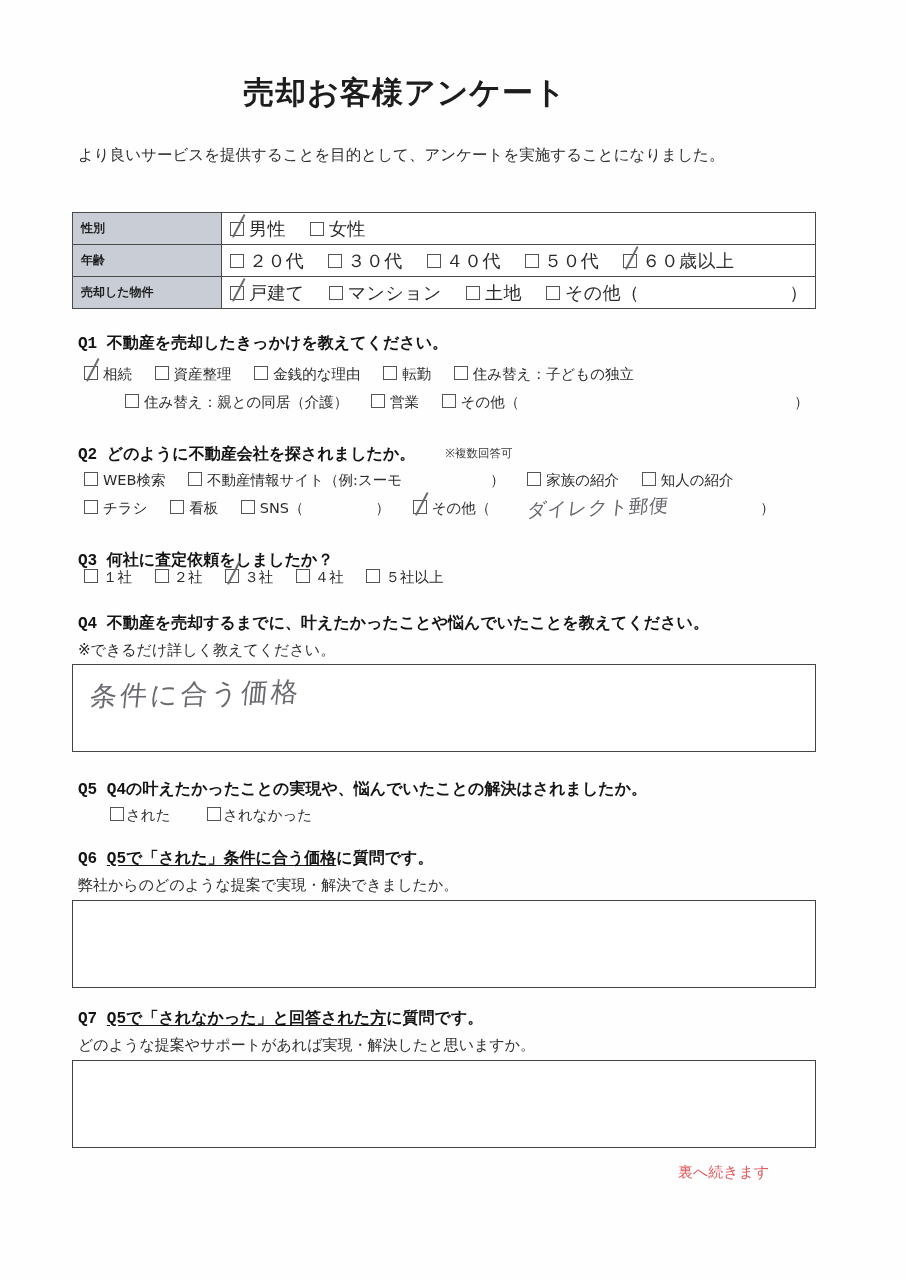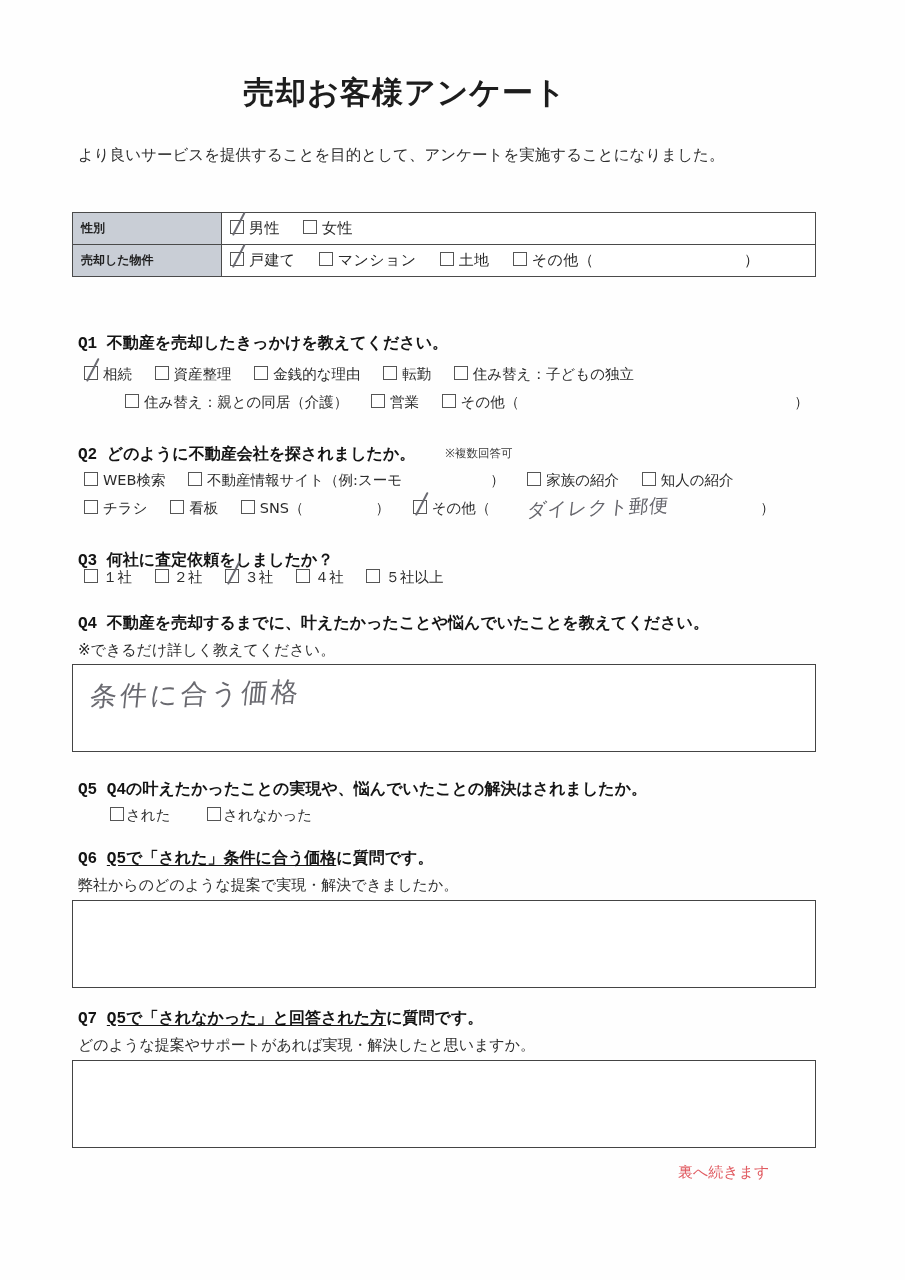--- a/index.html
+++ b/index.html
@@ -49,21 +49,21 @@
   .attr-table {
     position: absolute;
     left: 72px; top: 212px;
     width: 744px;
     border-collapse: collapse;
     table-layout: fixed;
   }
   .attr-table td {
     border: 1.4px solid #4a4a4a;
     height: 31px;
-    font-size: 15px;
+    font-size: 18px;
     padding: 0 0 0 8px;
     vertical-align: middle;
   }
   .attr-table td.label {
     width: 140px;
     background: #c9ced6;
     font-weight: bold;
     font-size: 12px;
     color: #1e1e1e;
   }
@@ -179,20 +179,30 @@
     <div>より良いサービスを提供することを目的として、アンケートを実施することになりました。</div>
   </div>
 
   <table class="attr-table">
     <tbody>
       <tr>
         <td class="label">性別</td>
         <td class="value">
           <span class="opt"><span class="cb checked"></span><span>男性</span></span>
           <span class="opt"><span class="cb"></span><span>女性</span></span>
+        </td>
+      </tr>
+      <tr>
+        <td class="label">年齢</td>
+        <td class="value">
+          <span class="opt"><span class="cb"></span><span>２０代</span></span>
+          <span class="opt"><span class="cb"></span><span>３０代</span></span>
+          <span class="opt"><span class="cb"></span><span>４０代</span></span>
+          <span class="opt"><span class="cb"></span><span>５０代</span></span>
+          <span class="opt"><span class="cb checked"></span><span>６０歳以上</span></span>
         </td>
       </tr>
       <tr>
         <td class="label">売却した物件</td>
         <td class="value">
           <span class="opt"><span class="cb checked"></span><span>戸建て</span></span>
           <span class="opt"><span class="cb"></span><span>マンション</span></span>
           <span class="opt"><span class="cb"></span><span>土地</span></span>
           <span class="opt"><span class="cb"></span><span>その他（</span><span class="paren-gap" style="width:150px"></span><span>）</span></span>
         </td>

